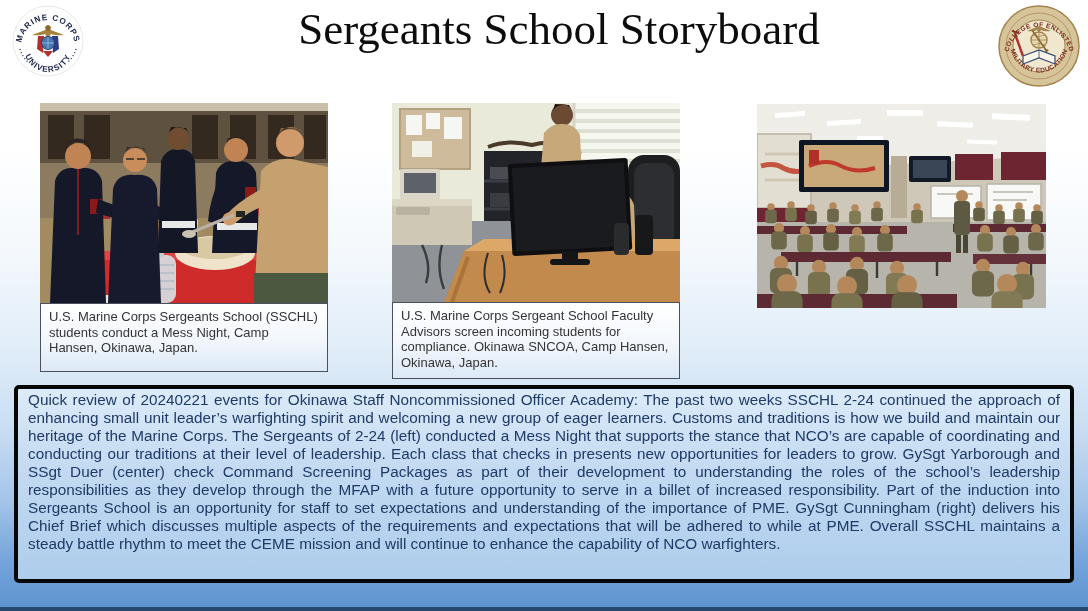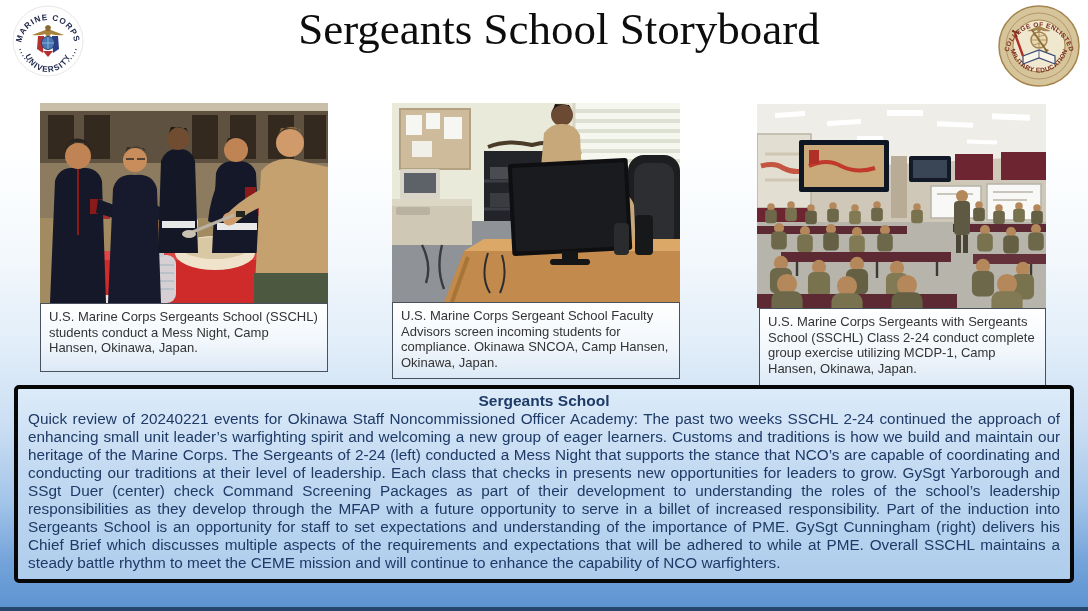--- a/index.html
+++ b/index.html
@@ -354,21 +354,19 @@
         <use href="#mfig" transform="translate(30,204) scale(2.4)" color="#6e684a"></use>
         <use href="#mfig" transform="translate(90,206) scale(2.4)" color="#79724f"></use>
         <use href="#mfig" transform="translate(150,205) scale(2.4)" color="#655f44"></use>
         <use href="#mfig" transform="translate(250,204) scale(2.4)" color="#827a55"></use>
       </g>
     </svg>
   </div>
 
   <div class="caption cap1">U.S. Marine Corps Sergeants School (SSCHL) students conduct a Mess Night, Camp Hansen, Okinawa, Japan.</div>
   <div class="caption cap2">U.S. Marine Corps Sergeant School Faculty Advisors screen incoming students for compliance. Okinawa SNCOA, Camp Hansen, Okinawa, Japan.</div>
-  <div class="caption cap3">U.S. Marine Corps Sergeants with Sergeants School (SSCHL) Class 2-24 conduct complete group exercise utilizing MCDP-1, Camp Hansen, Okinawa, Japan.</div>
 
   <div class="summary-box">
-    <div class="summary-heading">Sergeants School</div>
     <div class="summary-body">Quick review of 20240221 events for Okinawa Staff Noncommissioned Officer Academy: The past two weeks SSCHL 2-24 continued the approach of enhancing small unit leader’s warfighting spirit and welcoming a new group of eager learners. Customs and traditions is how we build and maintain our heritage of the Marine Corps. The Sergeants of 2-24 (left) conducted a Mess Night that supports the stance that NCO’s are capable of coordinating and conducting our traditions at their level of leadership. Each class that checks in presents new opportunities for leaders to grow. GySgt Yarborough and SSgt Duer (center) check Command Screening Packages as part of their development to understanding the roles of the school’s leadership responsibilities as they develop through the MFAP with a future opportunity to serve in a billet of increased responsibility. Part of the induction into Sergeants School is an opportunity for staff to set expectations and understanding of the importance of PME. GySgt Cunningham (right) delivers his Chief Brief which discusses multiple aspects of the requirements and expectations that will be adhered to while at PME. Overall SSCHL maintains a steady battle rhythm to meet the CEME mission and will continue to enhance the capability of NCO warfighters.</div>
   </div>
 
   <div class="bottom-edge"></div>
 </div>
 
 </body></html>

